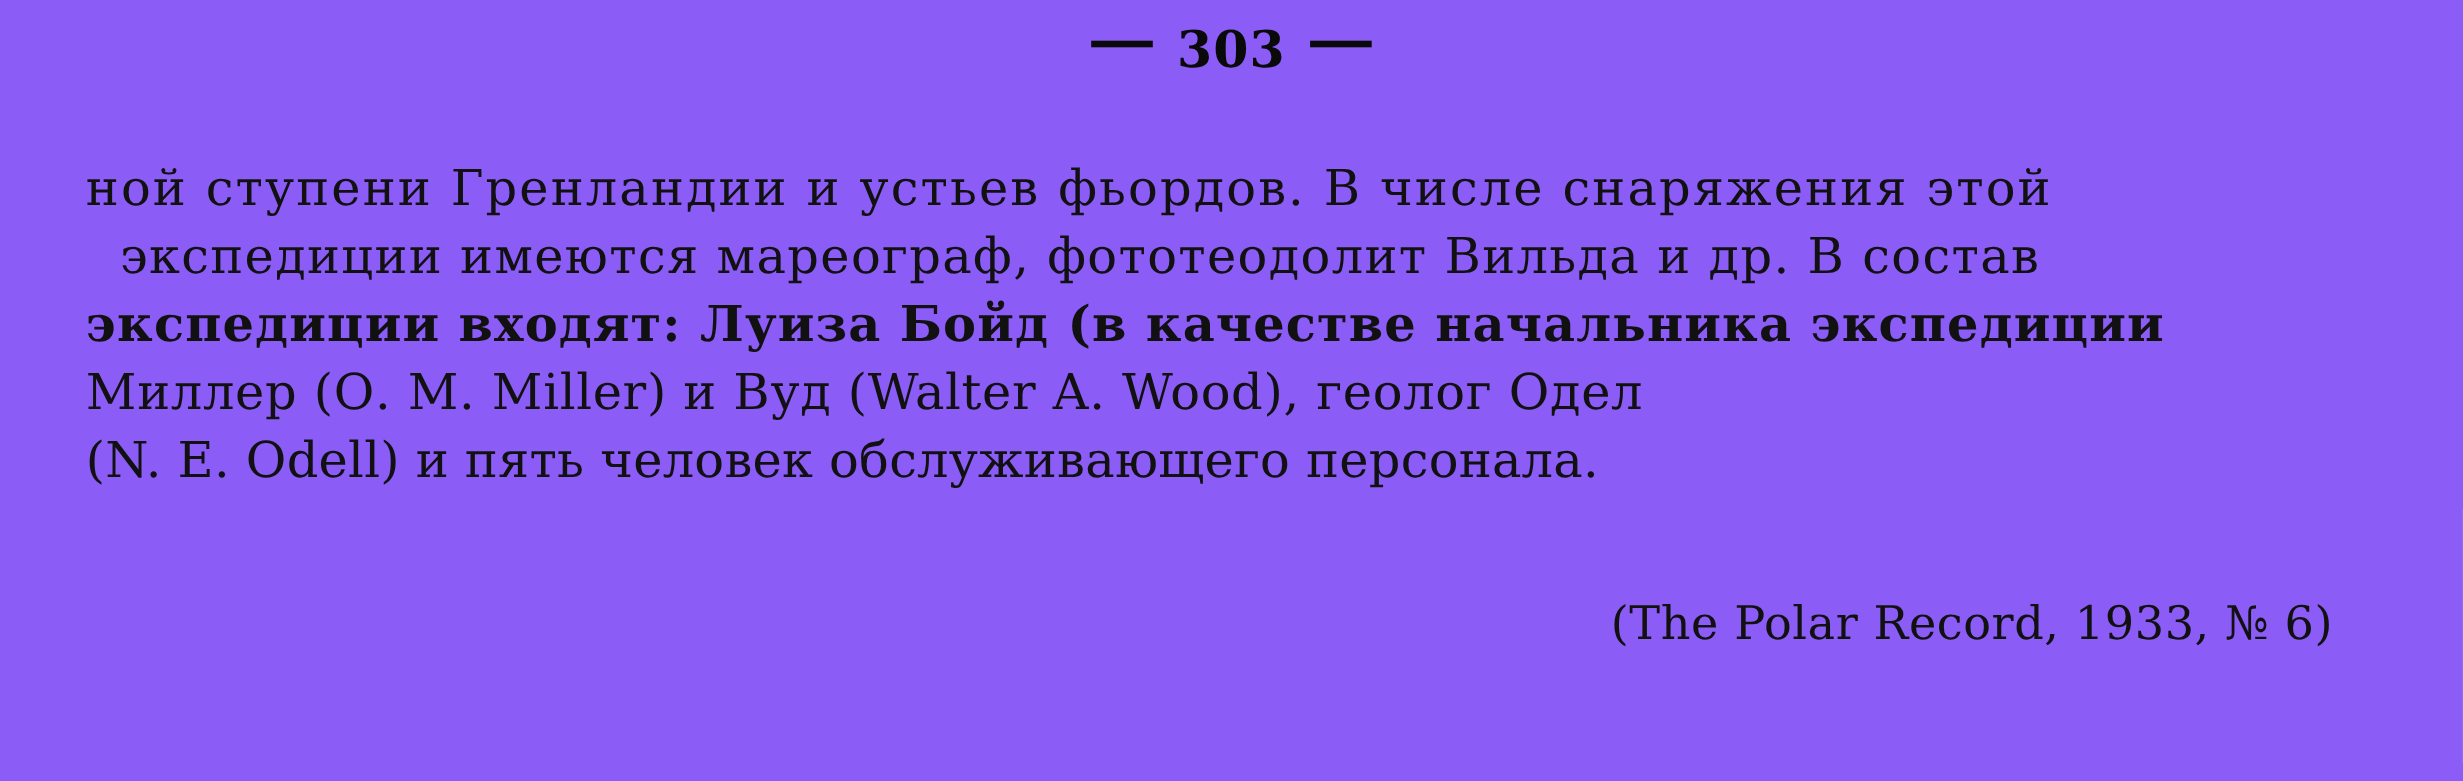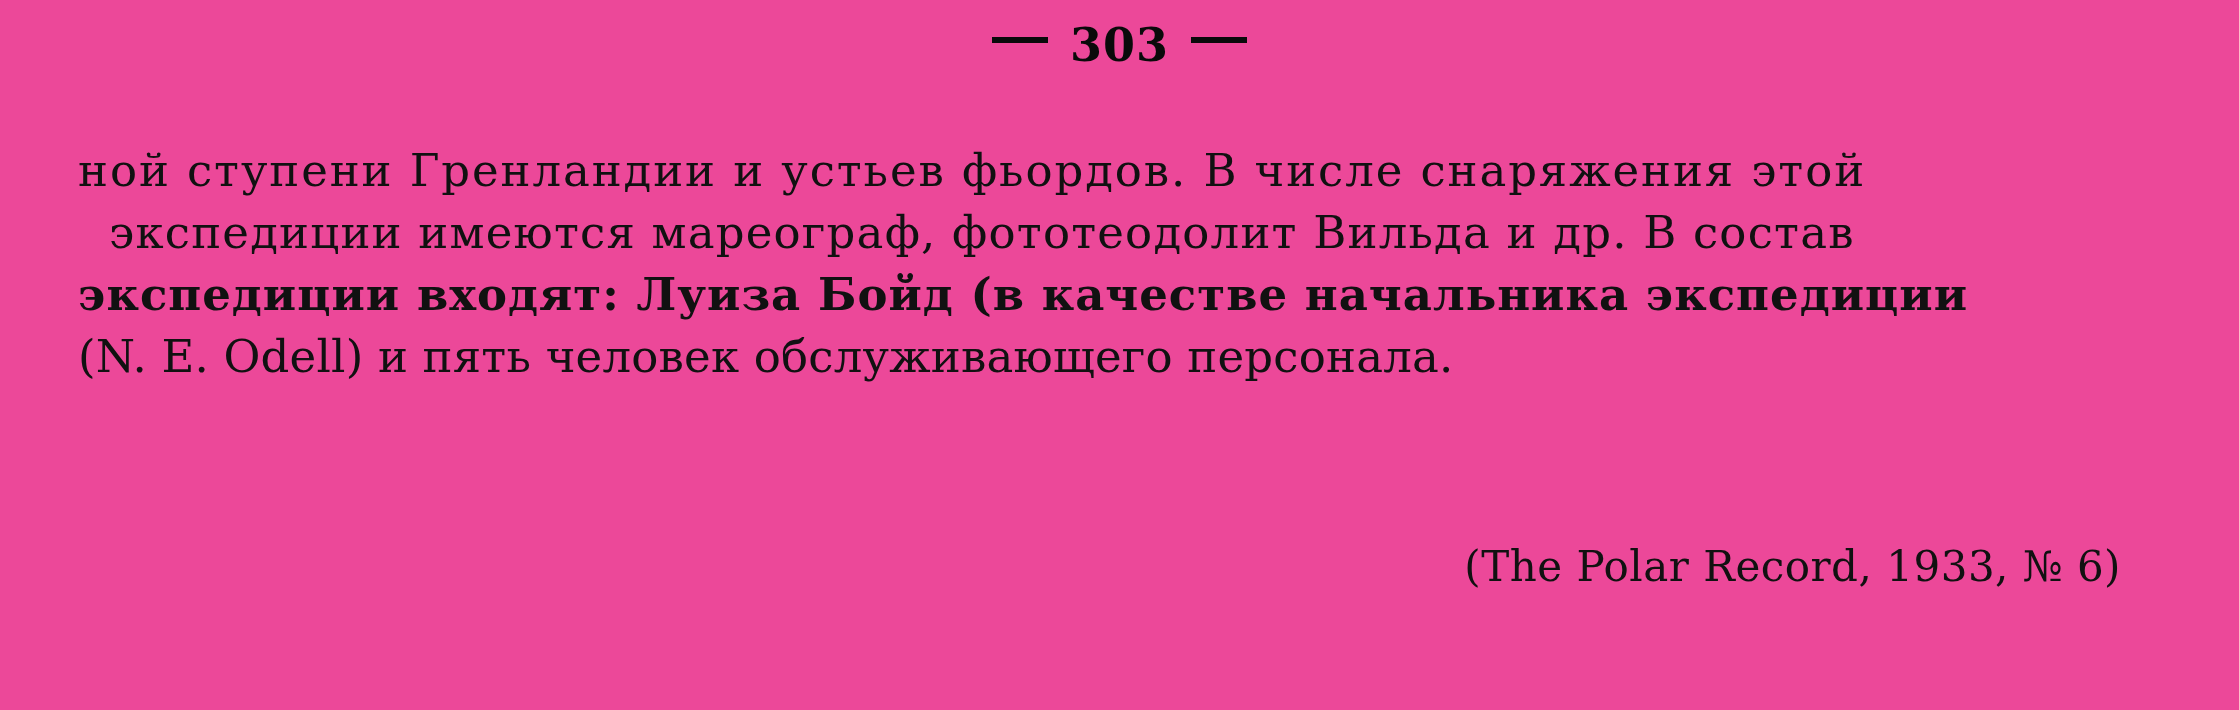--- a/index.html
+++ b/index.html
@@ -11,21 +11,21 @@
     width: 2239px;
     height: 710px;
     overflow: hidden;
     font-family: "DejaVu Serif", serif;
     color: #000000;
   }
   .page {
     position: relative;
     width: 2239px;
     height: 710px;
-    background: #ec4899;
+    background: #8b5cf6;
   }
   
   .page-header {
     position: absolute;
     top: 18px;
     left: 0;
     width: 2239px;
     text-align: center;
   }
   .folio {
@@ -90,18 +90,19 @@
       <span class="dash"></span>
       <span>303</span>
       <span class="dash"></span>
     </div>
   </div>
 
   <div class="textblock">
     <div class="line l1">ной ступени Гренландии и устьев фьордов. В числе снаряжения этой</div>
     <div class="line l2">экспедиции имеются мареограф, фототеодолит Вильда и др. В состав</div>
     <div class="line l3">экспедиции входят: Луиза Бойд (в качестве начальника экспедиции</div>
+    <div class="line l5">Миллер (О. М. Miller) и Вуд (Walter A. Wood), геолог Одел</div>
     <div class="line l6">(N. E. Odell) и пять человек обслуживающего персонала.</div>
   </div>
 
   <div class="source">(The Polar Record, 1933, № 6)</div>
 
 </div>
 
 </body></html>

